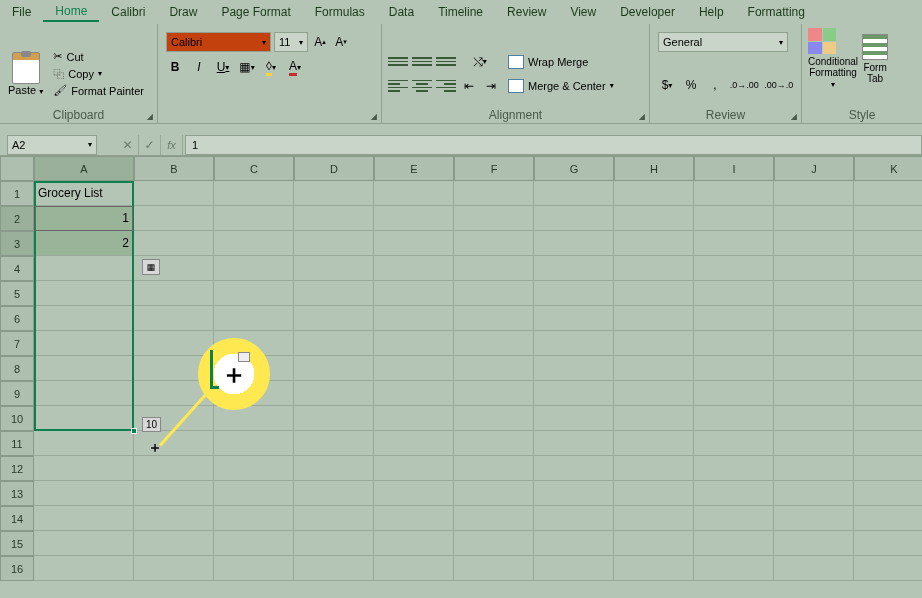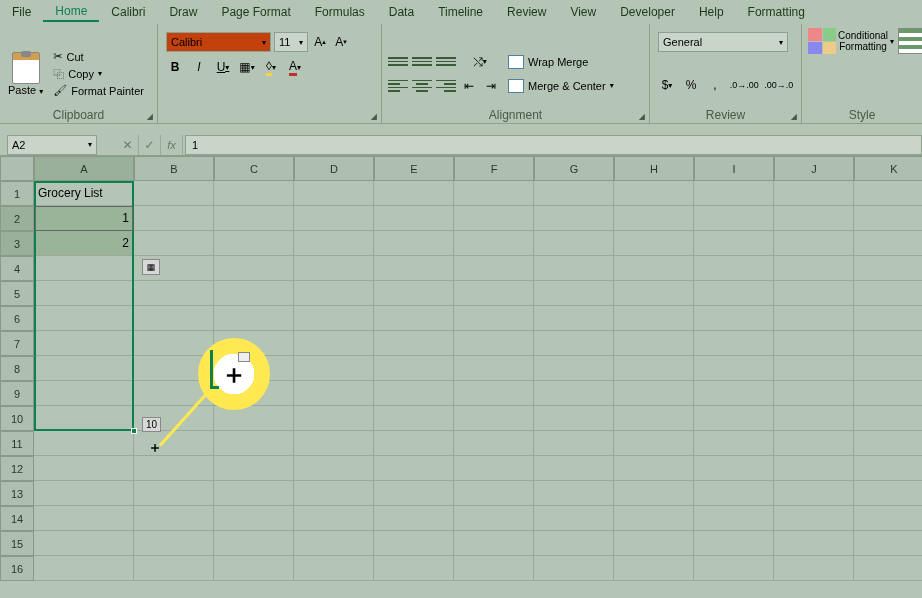--- a/index.html
+++ b/index.html
@@ -42,21 +42,21 @@
 
 .wrap-merge-col { display: flex; flex-direction: column; gap: 6px; justify-content: center; }
 .wrap-btn { display: flex; align-items: center; gap: 4px; font-size: 11px; cursor: pointer; padding: 2px 4px; }
 .wrap-icon { width: 16px; height: 14px; border: 1px solid #5080a0; background: #fff; }
 
 .number-col { display: flex; flex-direction: column; gap: 24px; justify-content: center; }
 .number-format { width: 130px; height: 20px; border: 1px solid #8fa08f; background: #c8d5c8; font-size: 11px; padding: 0 4px; display: flex; align-items: center; justify-content: space-between; }
 .number-btns { display: flex; gap: 6px; }
 
 .styles-col { display: flex; gap: 4px; align-items: center; }
-.style-big { display: flex; flex-direction: row; align-items: center; font-size: 10px; text-align: center; cursor: pointer; gap: 2px; }
+.style-big { display: flex; flex-direction: column; font-size: 10px; text-align: center; cursor: pointer; gap: 2px; }
 .cond-fmt-icon { width: 28px; height: 26px; display: grid; grid-template-columns: 1fr 1fr; grid-template-rows: 1fr 1fr; gap: 1px; }
 .cf1 { background: #e88; } .cf2 { background: #8c8; } .cf3 { background: #88e; } .cf4 { background: #ec8; }
 
 .formula-bar { display: flex; background: #b5c5b5; height: 22px; align-items: center; border-bottom: 1px solid #8fa08f; }
 .name-box { width: 90px; height: 20px; border: 1px solid #8fa08f; background: #c8d5c8; font-size: 11px; padding: 0 4px; display: flex; align-items: center; justify-content: space-between; margin-left: 7px; }
 .fb-btn { width: 22px; height: 20px; display: flex; align-items: center; justify-content: center; font-size: 12px; color: #6a7a6a; cursor: pointer; border-right: 1px solid #9aaa9a; }
 .fx { font-style: italic; font-size: 11px; }
 .formula-input { flex: 1; height: 20px; border: 1px solid #8fa08f; background: #c8d5c8; font-size: 11px; padding: 0 6px; display: flex; align-items: center; margin-left: 2px; }
 
 .sheet { position: relative; background: #afbfaf; }

